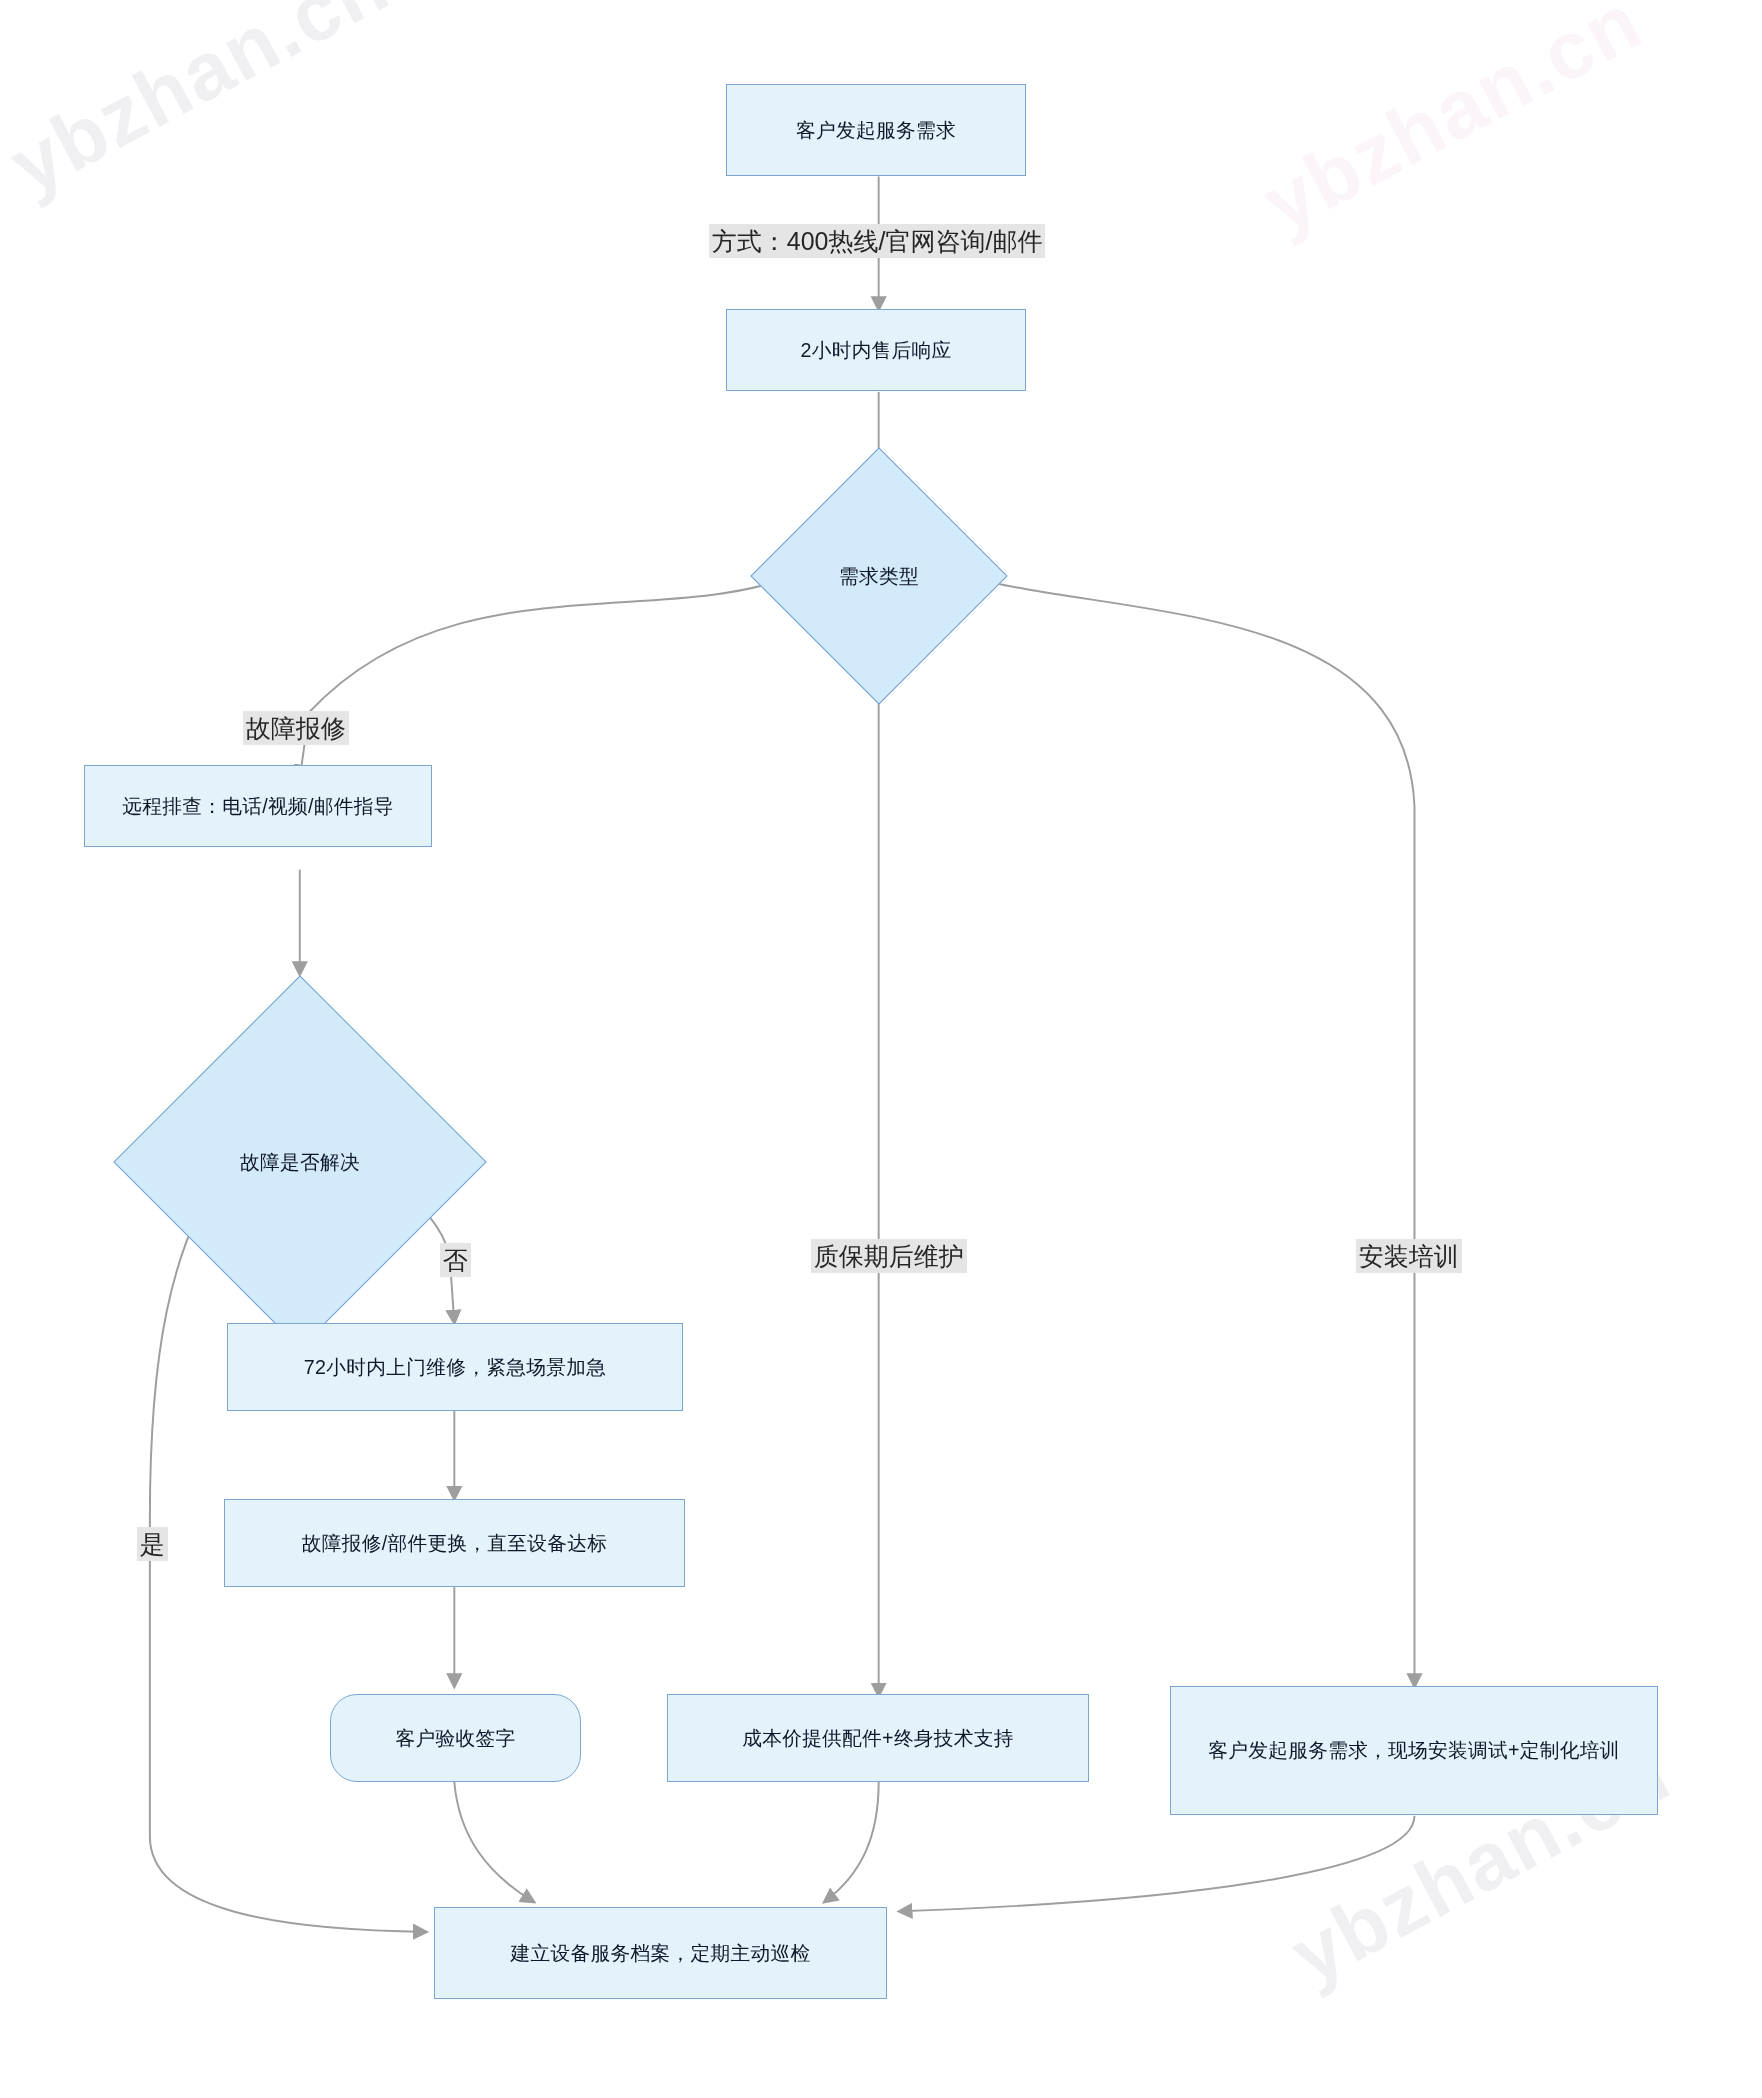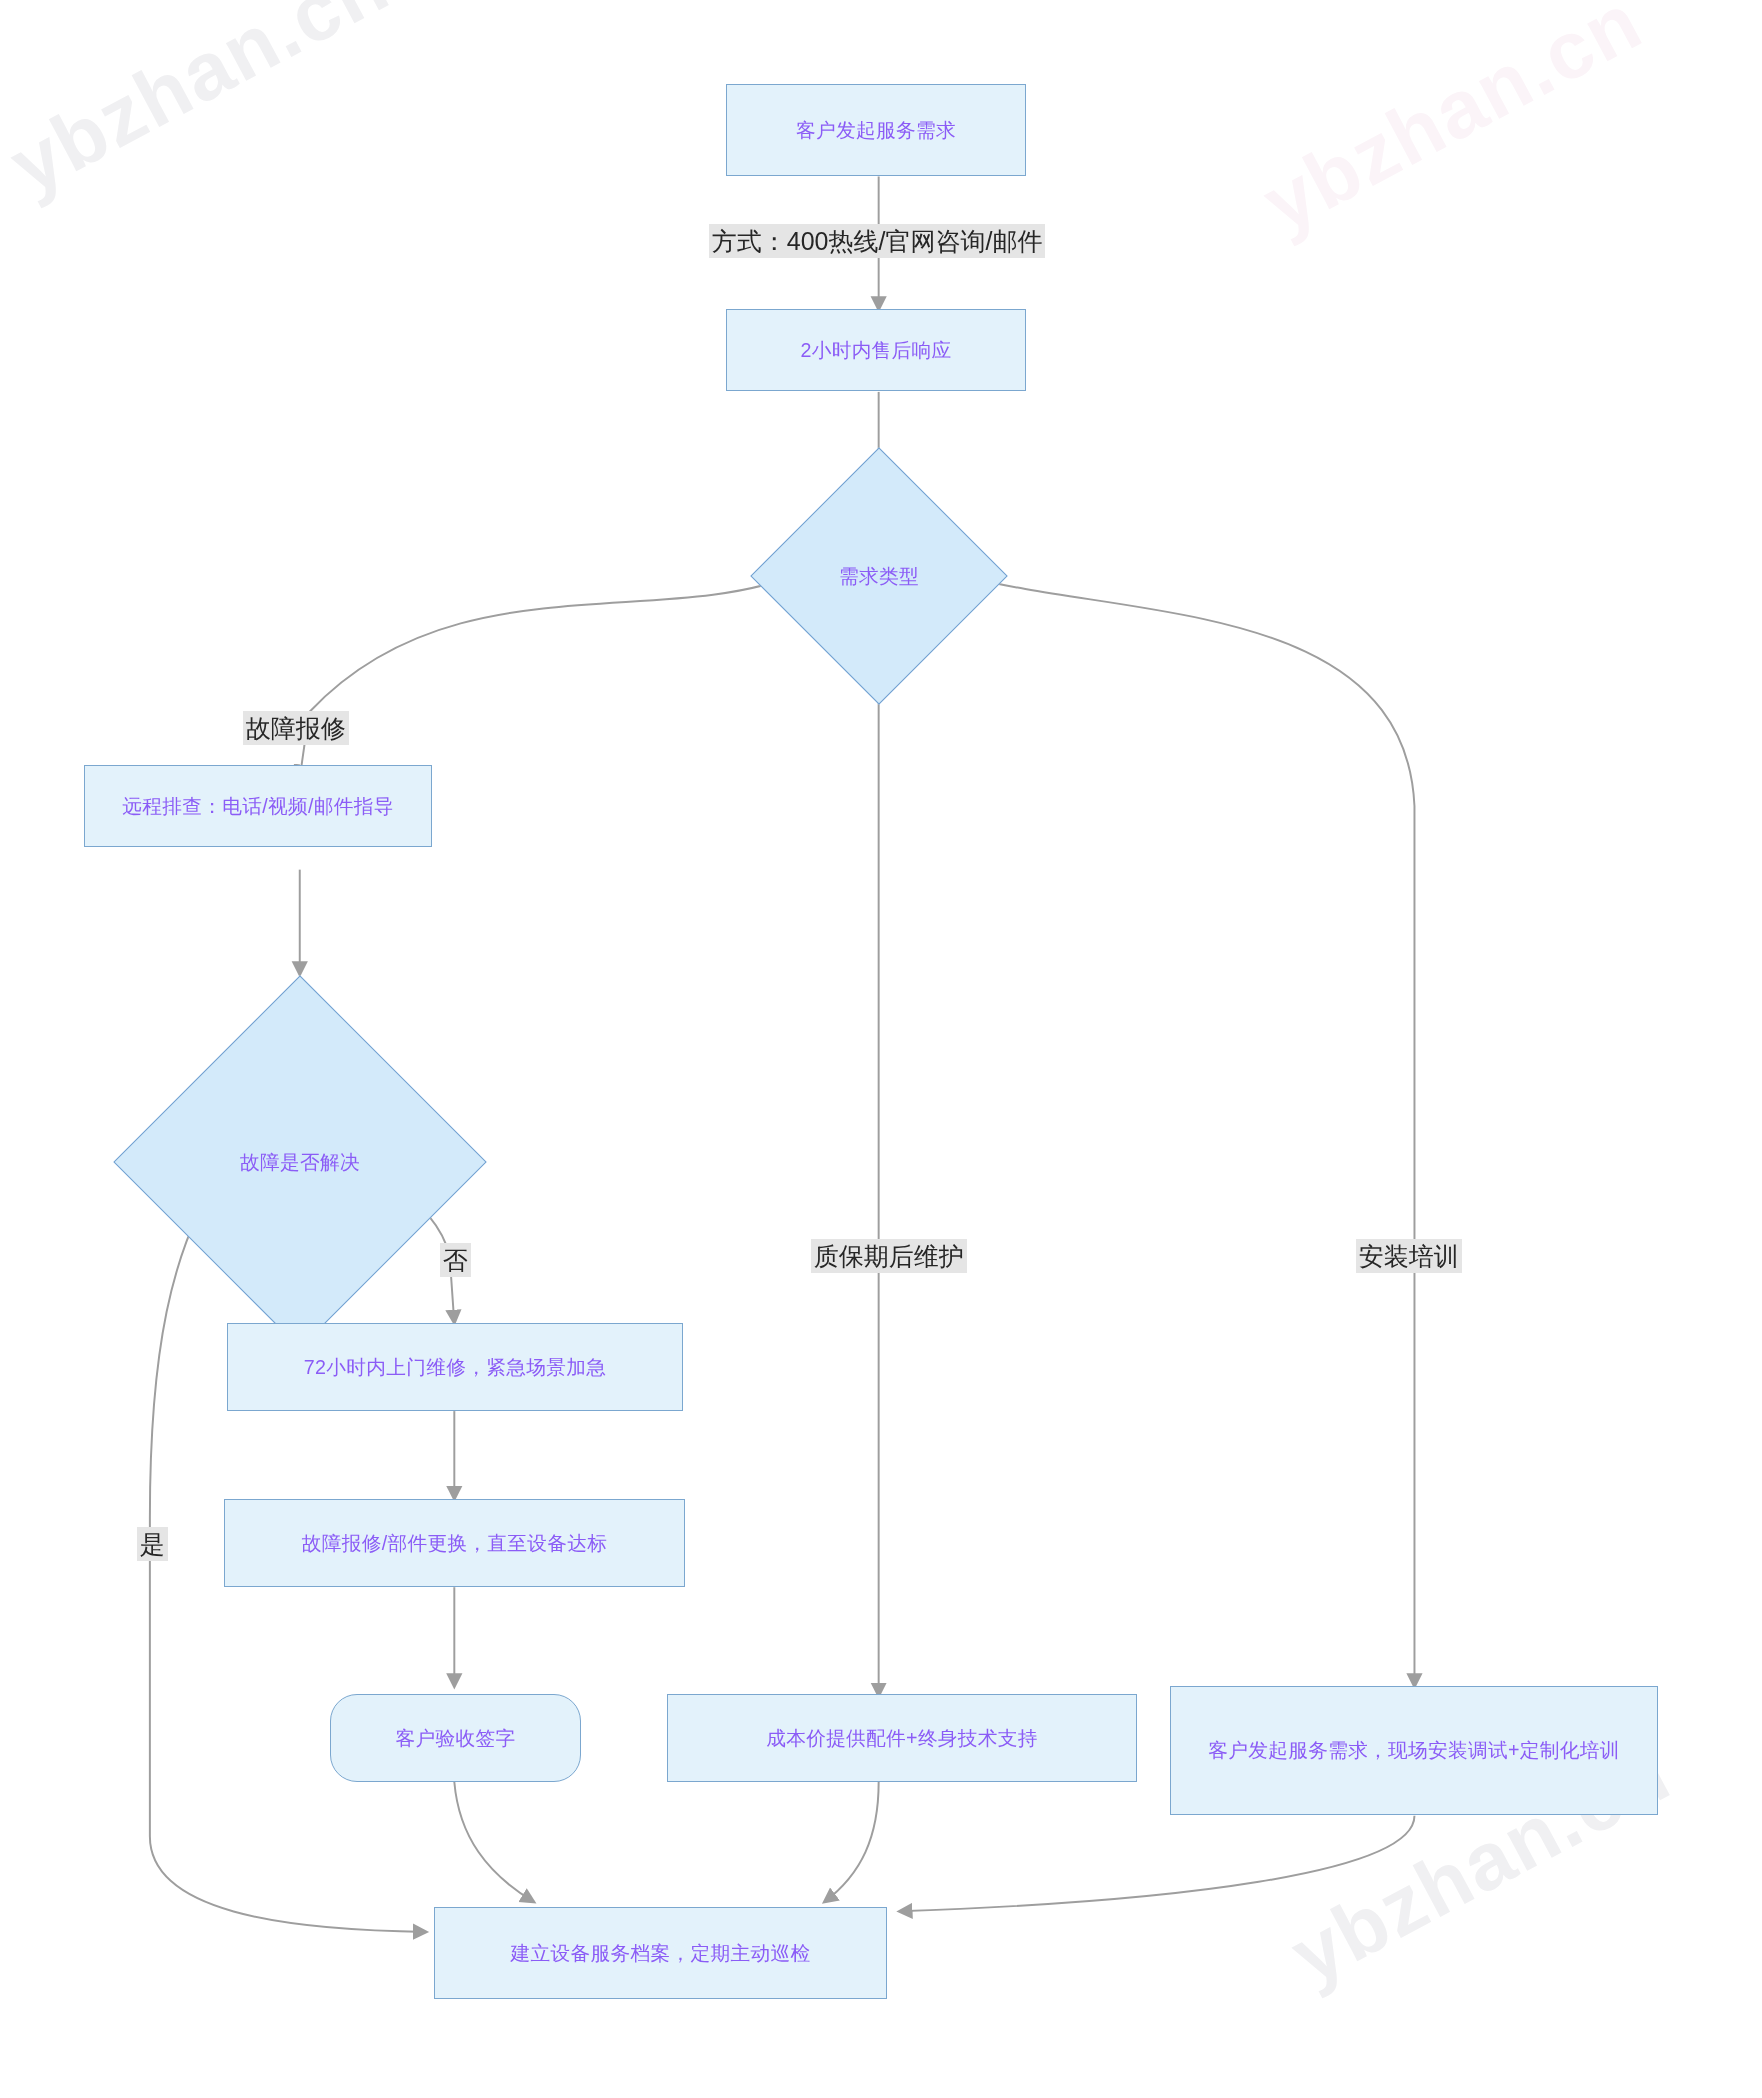--- a/index.html
+++ b/index.html
@@ -25,21 +25,21 @@
     width: 1762px;
     height: 2099px;
   }
   .node {
     position: absolute;
     box-sizing: border-box;
     display: flex;
     align-items: center;
     justify-content: center;
     text-align: center;
-    color: #8b5cf6;
+    color: #0f172a;
     font-size: 19.7px;
     line-height: 1.45;
     letter-spacing: 0.3px;
   }
   .node.box {
     background: #e3f2fb;
     border: 1.5px solid #7ba7cf;
   }
   .node.diamond {
     background: transparent;
@@ -160,21 +160,21 @@
   </div>
 
   <div class="node box" style="left:224px; top:1499px; width:461px; height:88px;">
     <span class="node-label">故障报修/部件更换，直至设备达标</span>
   </div>
 
   <div class="node box" style="left:330px; top:1694px; width:251px; height:88px;border-radius:27px;">
     <span class="node-label">客户验收签字</span>
   </div>
 
-  <div class="node box" style="left:667px; top:1694px; width:470px; height:88px;">
+  <div class="node box" style="left:667px; top:1694px; width:422px; height:88px;">
     <span class="node-label">成本价提供配件+终身技术支持</span>
   </div>
 
   <div class="node box" style="left:1170px; top:1686px; width:488px; height:129px;">
     <span class="node-label">客户发起服务需求，现场安装调试+定制化培训</span>
   </div>
 
   <div class="node box" style="left:434px; top:1907px; width:453px; height:92px;">
     <span class="node-label">建立设备服务档案，定期主动巡检</span>
   </div>

